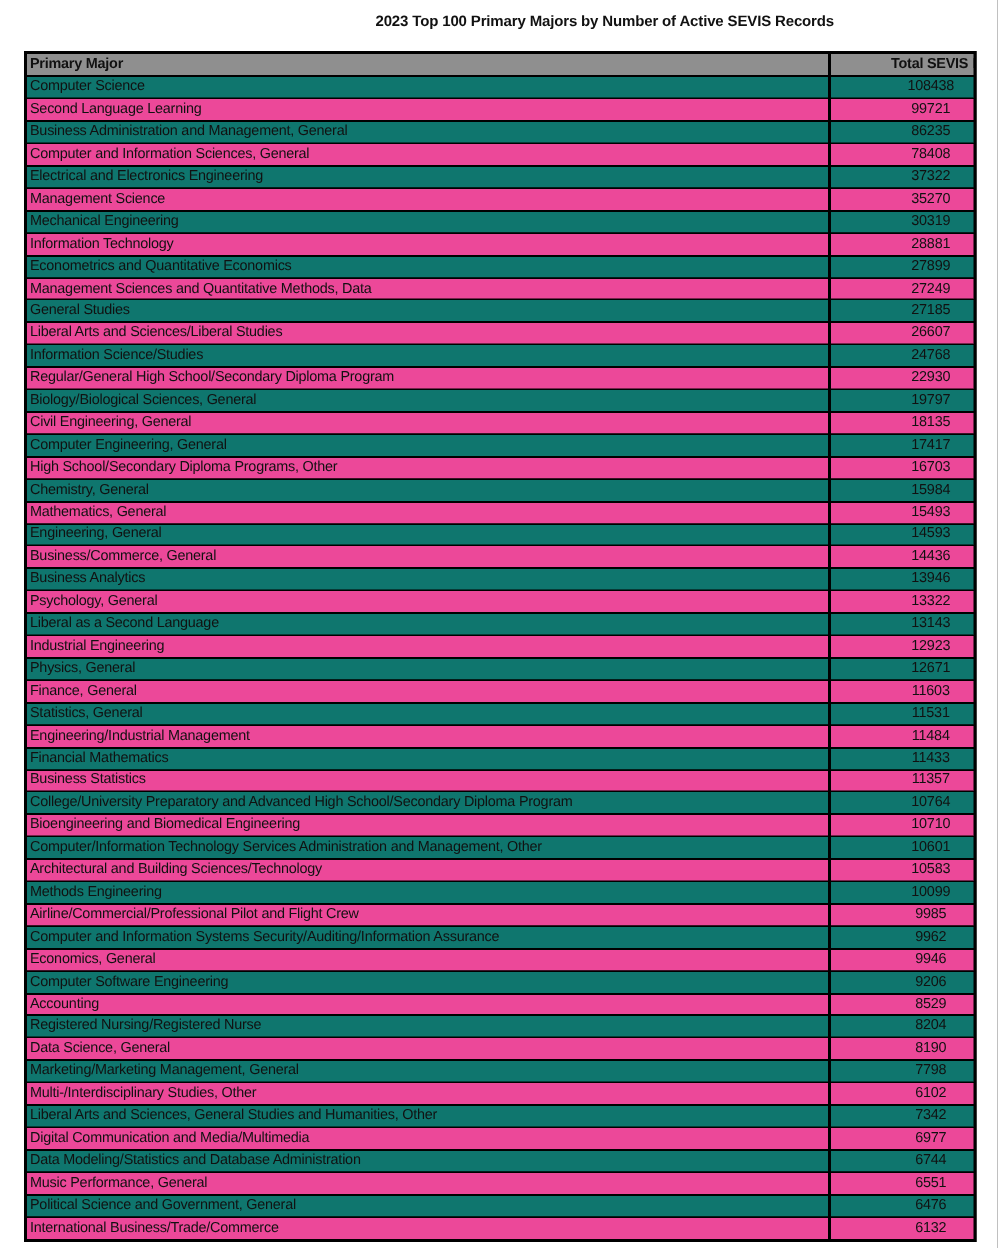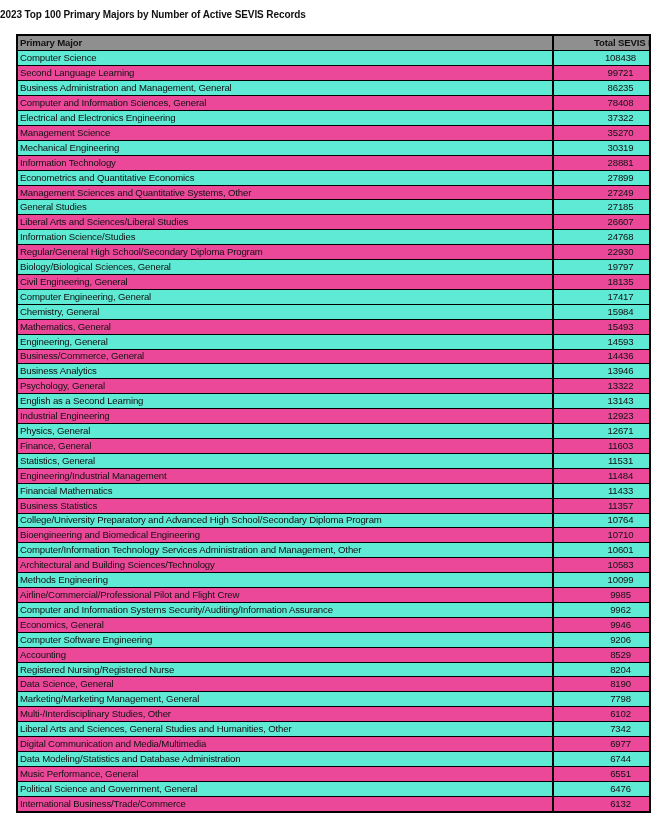--- a/index.html
+++ b/index.html
@@ -13,21 +13,21 @@
     position: relative;
     overflow: hidden;
     font-family: "Liberation Sans", "DejaVu Sans", sans-serif;
     color: #111;
   }
   .page-title {
     position: absolute;
     top: 9px;
     left: 0;
     width: 556px;
-    text-align: left;
+    text-align: right;
     font-size: 10px;
     font-weight: bold;
     letter-spacing: -0.1px;
   }
   .table-wrap {
     position: absolute;
     left: 16px;
     top: 34px;
     width: 635px;
     border: 2px solid #000;
@@ -59,21 +59,21 @@
     color: #111;
   }
   th.ids, td.ids {
     border-left: 2px solid #000;
     padding-left: 40px;
   }
   td.ids {
     text-align: center;
   }
   tr.shade td {
-    background: #5eead4;
+    background: #0f766e;
   }
   tr.plain td {
     background: #ec4899;
   }
   tr:last-child td {
     border-bottom: none;
   }
 </style>
 </head>
 <body>
@@ -123,21 +123,21 @@
         </tr>
         <tr class="plain">
           <td>Information Technology</td>
           <td class="ids">28881</td>
         </tr>
         <tr class="shade">
           <td>Econometrics and Quantitative Economics</td>
           <td class="ids">27899</td>
         </tr>
         <tr class="plain">
-          <td>Management Sciences and Quantitative Systems, Other</td>
+          <td>Management Sciences and Quantitative Methods, Data</td>
           <td class="ids">27249</td>
         </tr>
         <tr class="shade">
           <td>General Studies</td>
           <td class="ids">27185</td>
         </tr>
         <tr class="plain">
           <td>Liberal Arts and Sciences/Liberal Studies</td>
           <td class="ids">26607</td>
         </tr>
@@ -154,20 +154,24 @@
           <td class="ids">19797</td>
         </tr>
         <tr class="plain">
           <td>Civil Engineering, General</td>
           <td class="ids">18135</td>
         </tr>
         <tr class="shade">
           <td>Computer Engineering, General</td>
           <td class="ids">17417</td>
         </tr>
+        <tr class="plain">
+          <td>High School/Secondary Diploma Programs, Other</td>
+          <td class="ids">16703</td>
+        </tr>
         <tr class="shade">
           <td>Chemistry, General</td>
           <td class="ids">15984</td>
         </tr>
         <tr class="plain">
           <td>Mathematics, General</td>
           <td class="ids">15493</td>
         </tr>
         <tr class="shade">
           <td>Engineering, General</td>
@@ -179,21 +183,21 @@
         </tr>
         <tr class="shade">
           <td>Business Analytics</td>
           <td class="ids">13946</td>
         </tr>
         <tr class="plain">
           <td>Psychology, General</td>
           <td class="ids">13322</td>
         </tr>
         <tr class="shade">
-          <td>English as a Second Learning</td>
+          <td>Liberal as a Second Language</td>
           <td class="ids">13143</td>
         </tr>
         <tr class="plain">
           <td>Industrial Engineering</td>
           <td class="ids">12923</td>
         </tr>
         <tr class="shade">
           <td>Physics, General</td>
           <td class="ids">12671</td>
         </tr>

